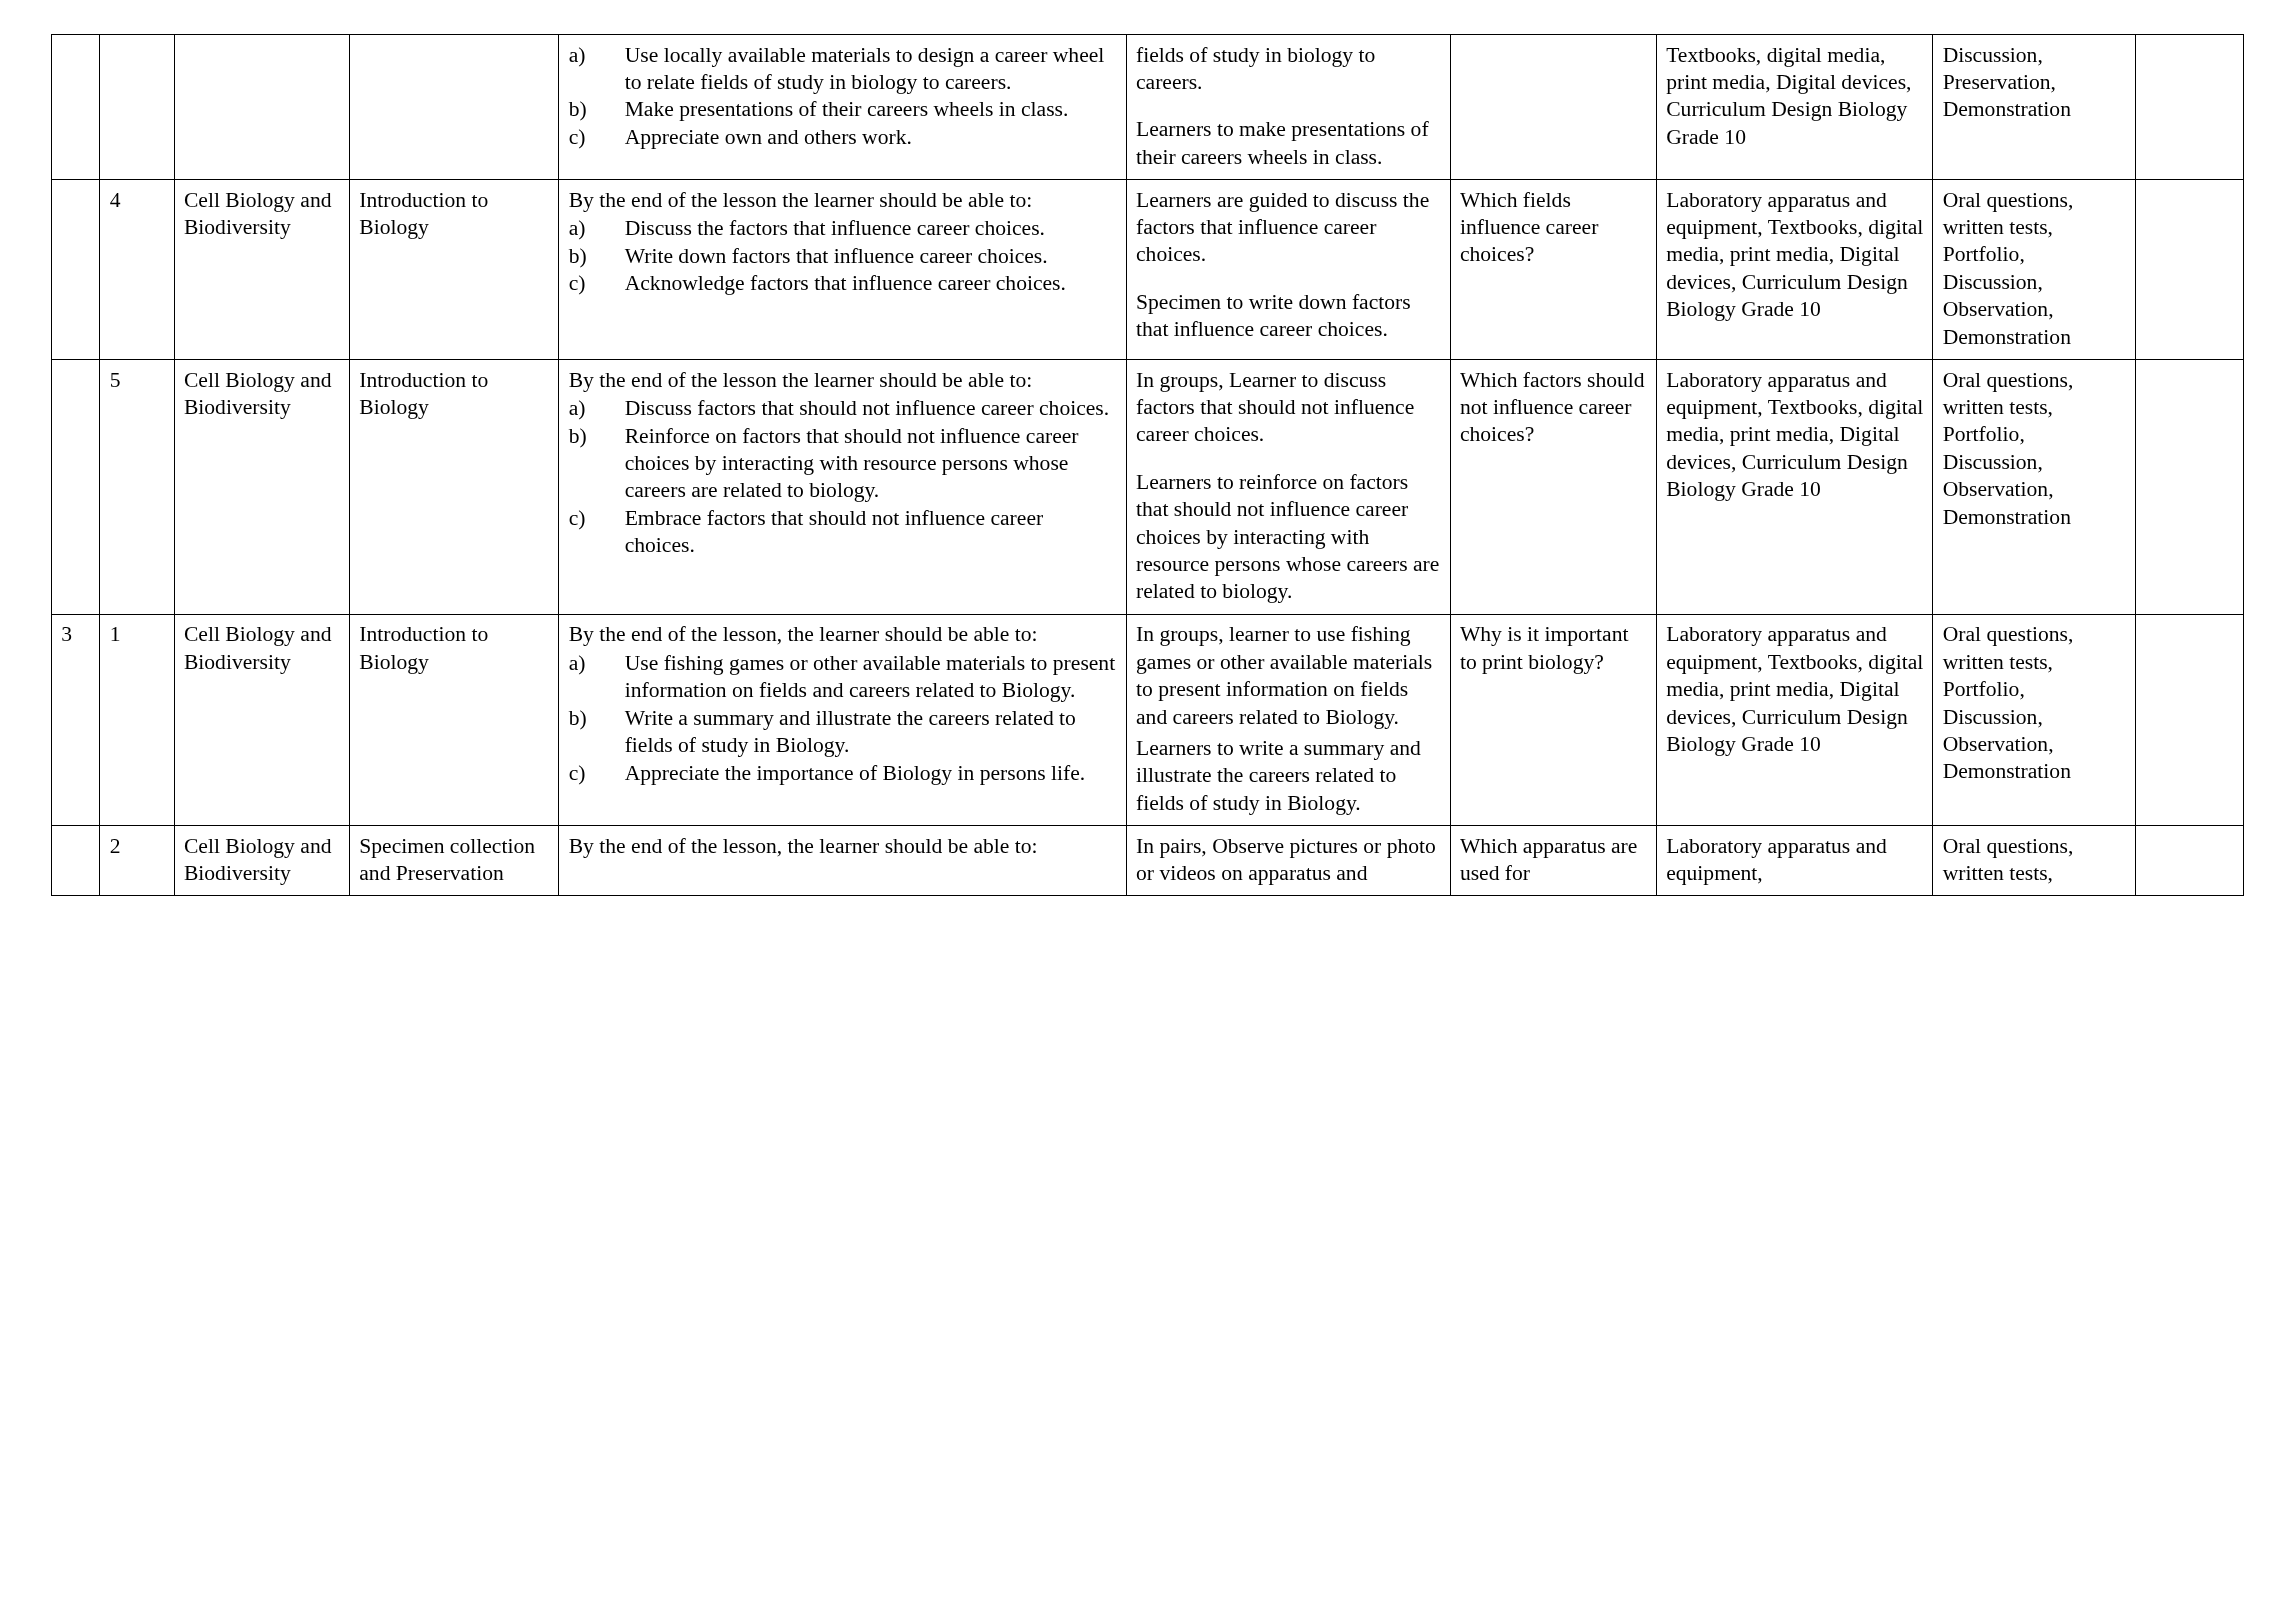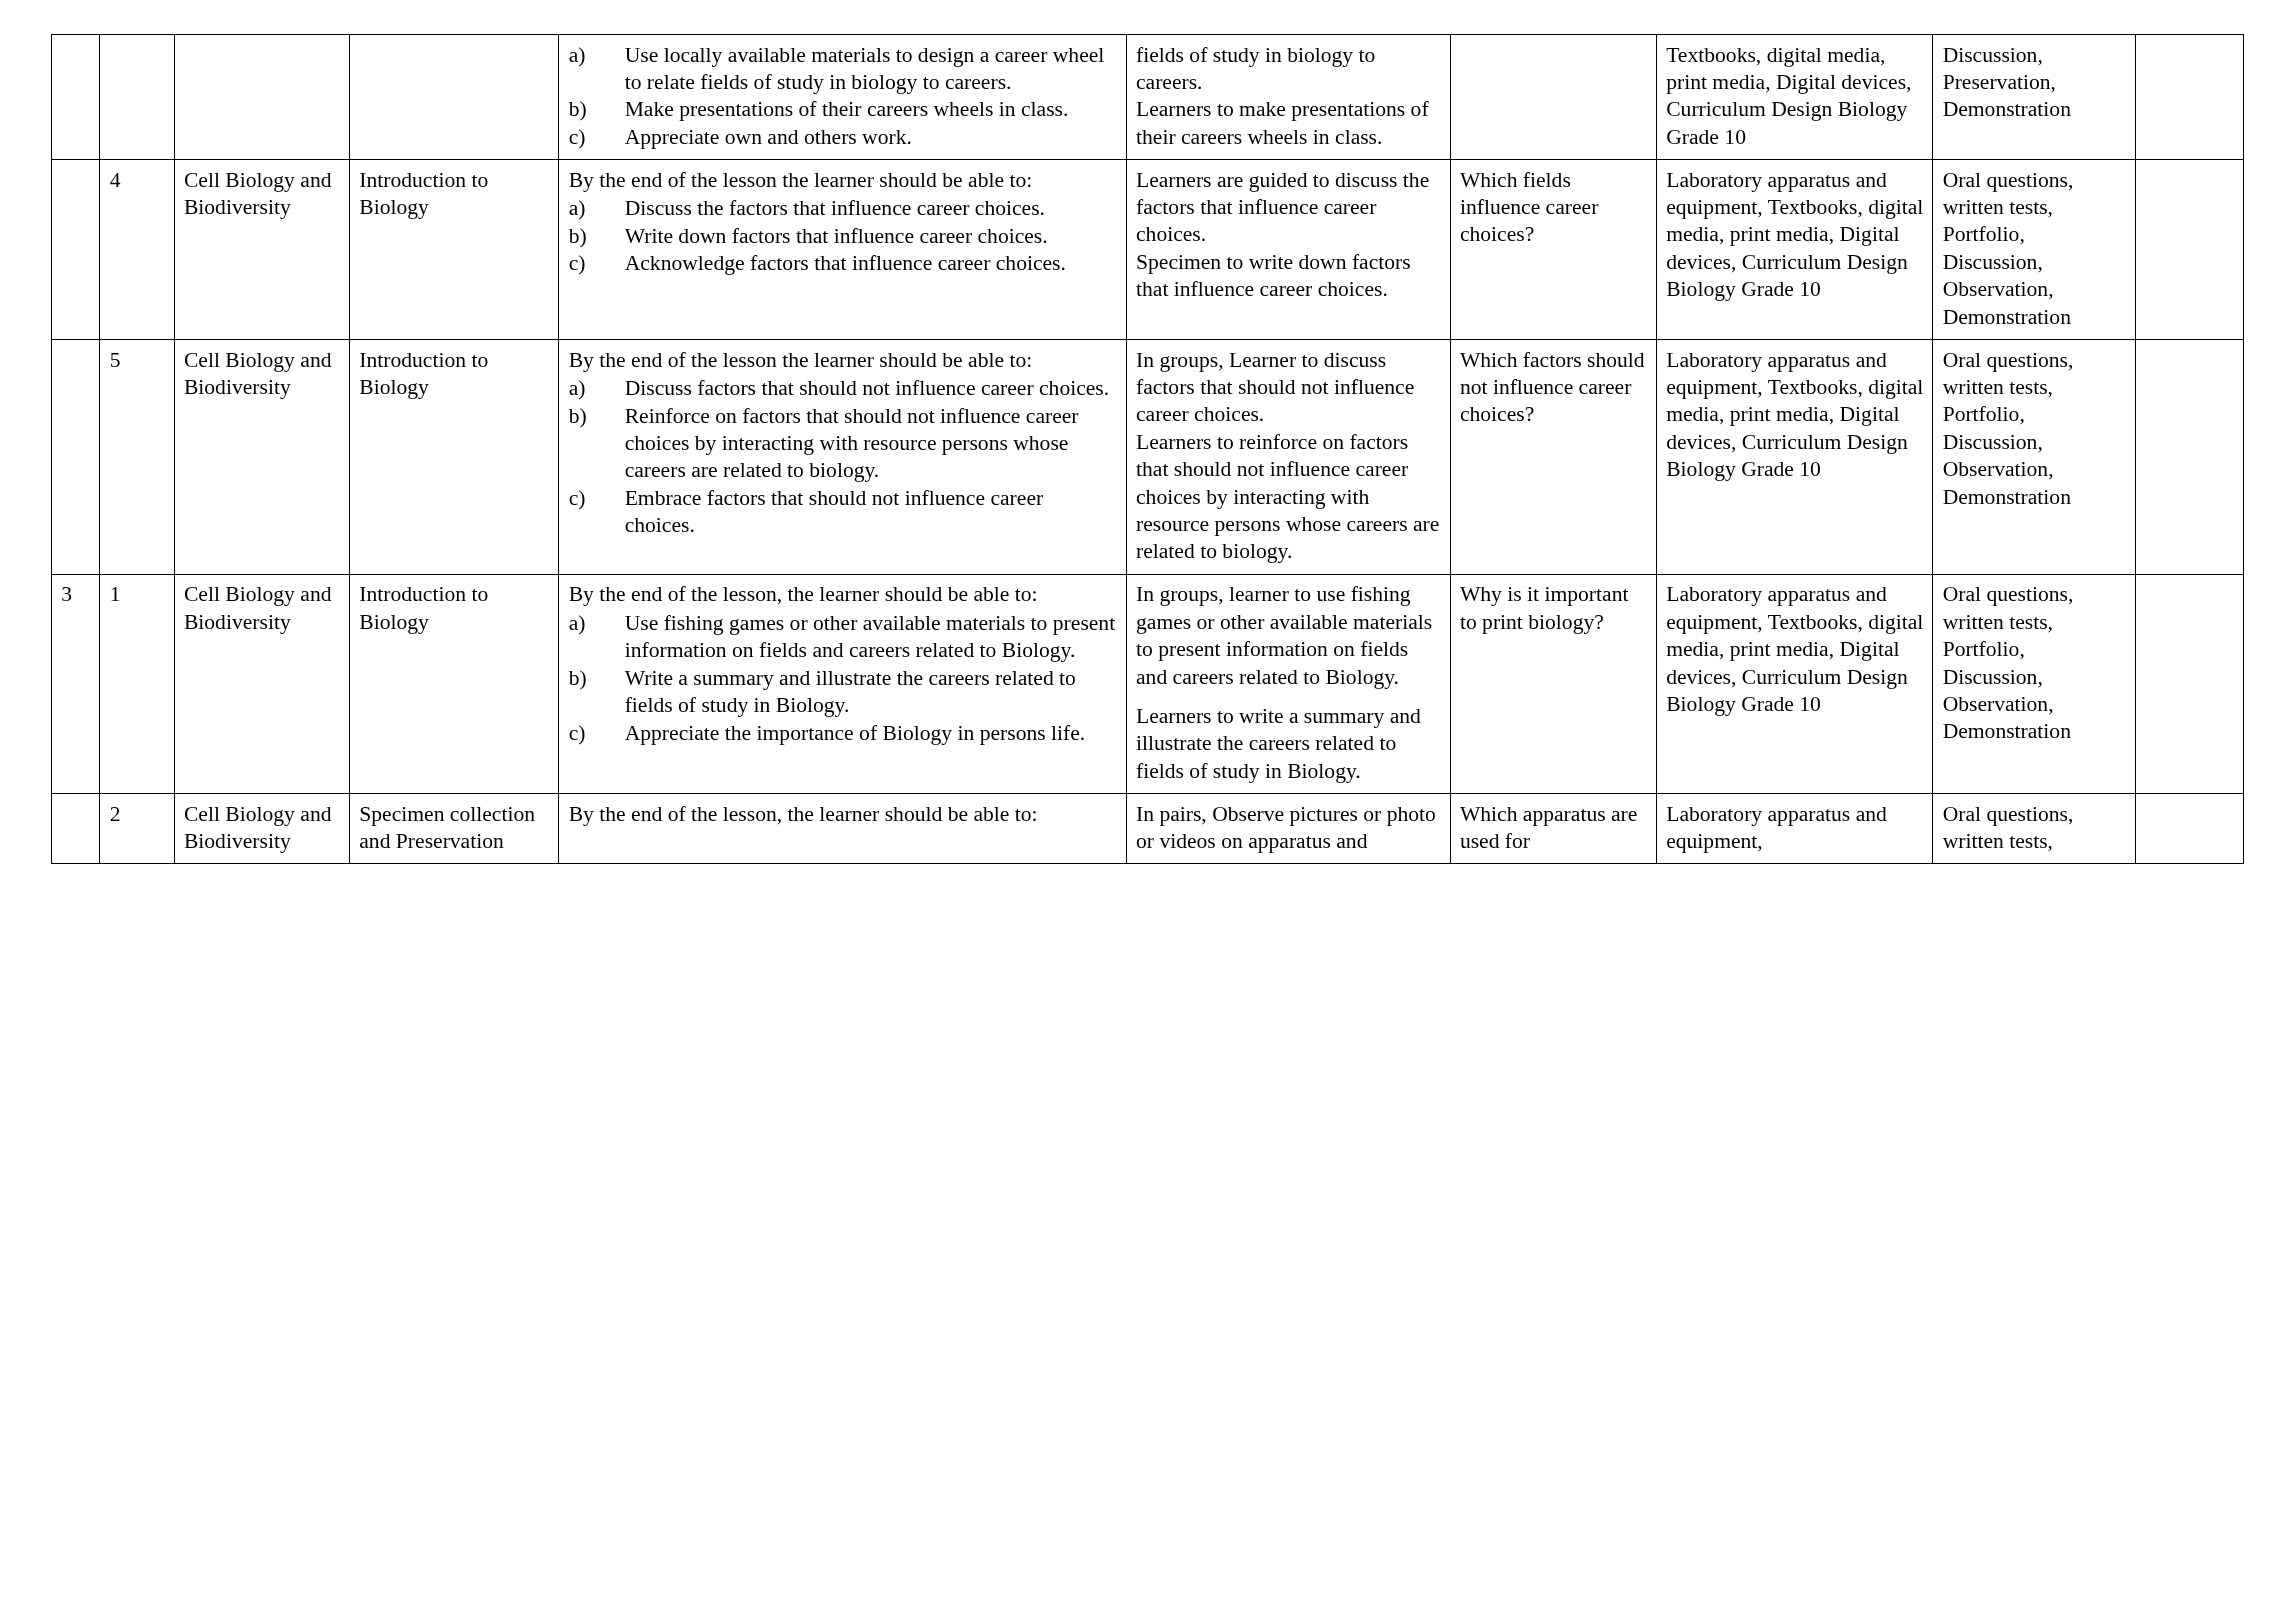--- a/index.html
+++ b/index.html
@@ -63,20 +63,21 @@
     position: absolute;
     left: 0;
     top: 0;
     width: 47px;
   }
   p.para {
     margin: 0;
     font-family: Liberation Serif, serif;
   }
   p.para + p.para {
+    margin-top: 20px;
   }
 </style>
 </head>
 <body>
 
 <div class="page">
   <table class="scheme">
     <colgroup>
       <col class="c-week">
         <col class="c-lesson">
@@ -167,21 +168,21 @@
         <td>
           <span class="lead">By the end of the lesson, the learner should be able to:</span>
           <ol class="abc">
             <li><span class="mk">a)</span><span>Use fishing games or other available materials to present information on fields and careers related to Biology.</span></li>
             <li><span class="mk">b)</span><span>Write a summary and illustrate the careers related to fields of study in Biology.</span></li>
             <li><span class="mk">c)</span><span>Appreciate the importance of Biology in persons life.</span></li>
           </ol>
         </td>
         <td>
           <p class="para">In groups, learner to use fishing games or other available materials to present information on fields and careers related to Biology.</p>
-          <p class="para" style="margin-top:12px">Learners to write a summary and illustrate the careers related to fields of study in Biology.</p>
+          <p class="para" style="margin-top:4px">Learners to write a summary and illustrate the careers related to fields of study in Biology.</p>
         </td>
         <td>Why is it important to print biology?</td>
         <td>Laboratory apparatus and equipment, Textbooks, digital media,  print media, Digital devices, Curriculum Design Biology Grade 10</td>
         <td>Oral questions, written tests, Portfolio, Discussion, Observation, Demonstration</td>
         <td></td>
       </tr>
 
       <tr>
         <td></td>
         <td>2</td>

